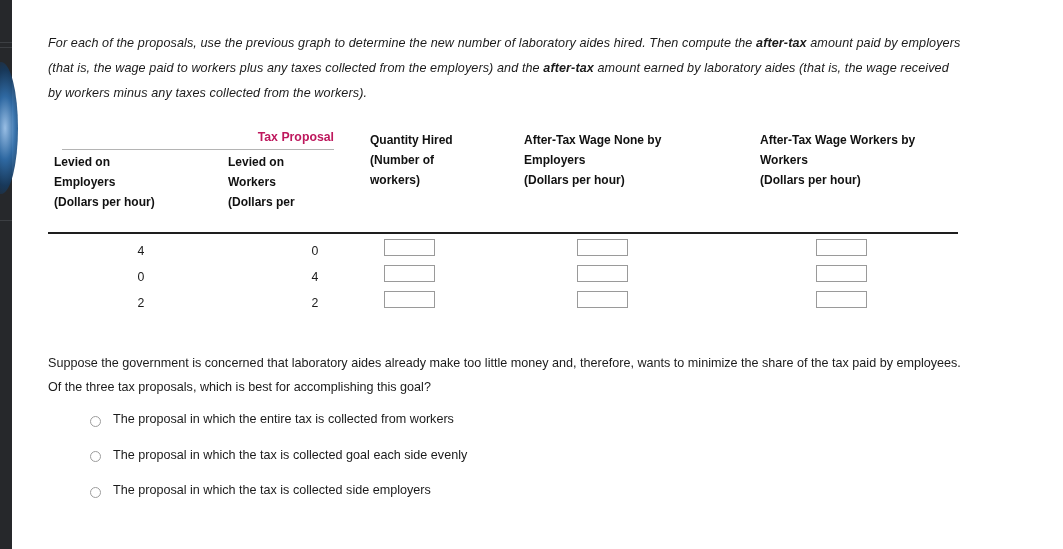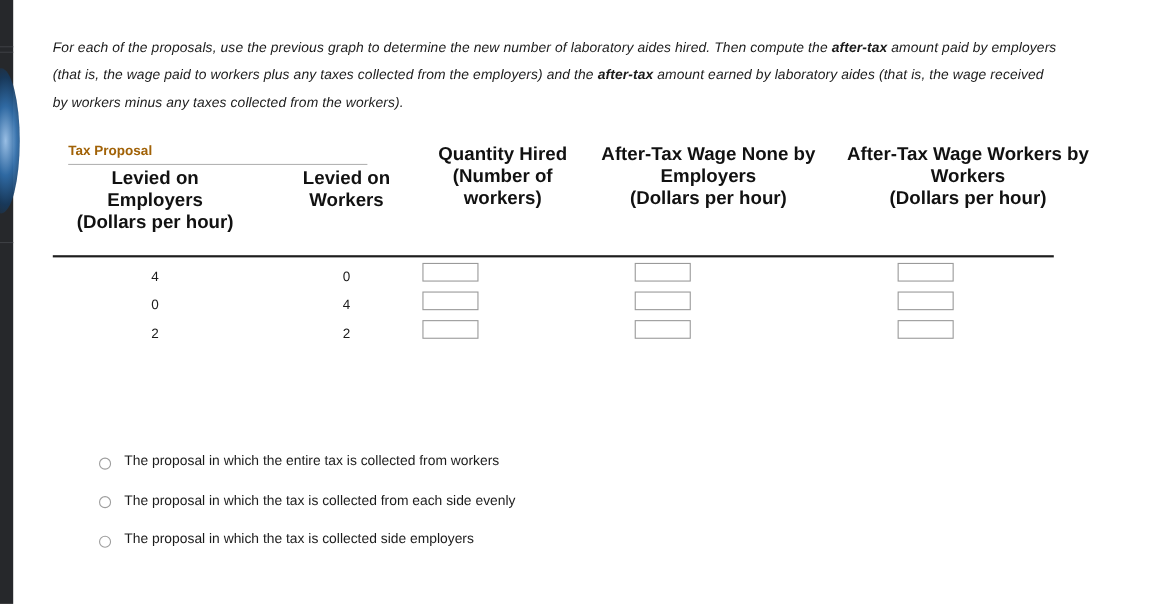--- a/index.html
+++ b/index.html
@@ -76,45 +76,45 @@
     width: 910px;
   }
 
   .hdr-row {
     position: relative;
     height: 124px;
   }
 
   .col-head {
     position: absolute;
-    text-align: center;
-    font-size: 17px;
+    text-align: left;
+    font-size: 12px;
     line-height: 20px;
   }
   .col-head .strong {
     font-weight: bold;
     color: #111111;
     display: block;
   }
   .col-head .units {
     font-weight: bold;
     color: #111111;
     display: block;
   }
 
   
   #tax-proposal-span {
     position: absolute;
     left: 14px;
     top: 24px;
     width: 272px;
-    text-align: left;
+    text-align: right;
     font-size: 12.3px;
     font-weight: bold;
-    color: #a16207;
+    color: #be185d;
   }
   #tax-proposal-rule {
     position: absolute;
     left: 14px;
     top: 43px;
     width: 272px;
     height: 1px;
     background: #b4b4b4;
   }
 
@@ -236,20 +236,21 @@
 
       <div class="col-head" id="col-levied-employers">
         <span class="strong">Levied on</span>
         <span class="strong">Employers</span>
         <span class="units">(Dollars per hour)</span>
       </div>
 
       <div class="col-head" id="col-levied-workers">
         <span class="strong">Levied on</span>
         <span class="strong">Workers</span>
+        <span class="units">(Dollars per</span>
       </div>
 
       <div class="col-head" id="col-quantity-hired">
         <span class="strong">Quantity Hired</span>
         <span class="units">(Number of</span>
         <span class="units">workers)</span>
       </div>
 
       <div class="col-head" id="col-after-tax-paid">
         <span class="strong">After-Tax Wage None by</span>
@@ -286,31 +287,32 @@
     <div class="data-row r2">
       <div class="cell-value c-employers">2</div>
       <div class="cell-value c-workers">2</div>
       <input class="cell-input c-qty" type="text" value="" style="">
       <input class="cell-input c-paid" type="text" value="" style="">
       <input class="cell-input c-recv" type="text" value="" style="">
     </div>
 
   </div>
 
+  <p id="question">Suppose the government is concerned that laboratory aides already make too little money and, therefore, wants to minimize the share of the tax paid by employees. Of the three tax proposals, which is best for accomplishing this goal?</p>
 
   <div id="options">
 
     <div class="option-row">
       <span class="radio-mark"></span>
       <span class="option-label">The proposal in which the entire tax is collected from workers</span>
     </div>
 
     <div class="option-row">
       <span class="radio-mark"></span>
-      <span class="option-label">The proposal in which the tax is collected from each side evenly</span>
+      <span class="option-label">The proposal in which the tax is collected goal each side evenly</span>
     </div>
 
     <div class="option-row">
       <span class="radio-mark"></span>
       <span class="option-label">The proposal in which the tax is collected side employers</span>
     </div>
 
 
   </div>
 

